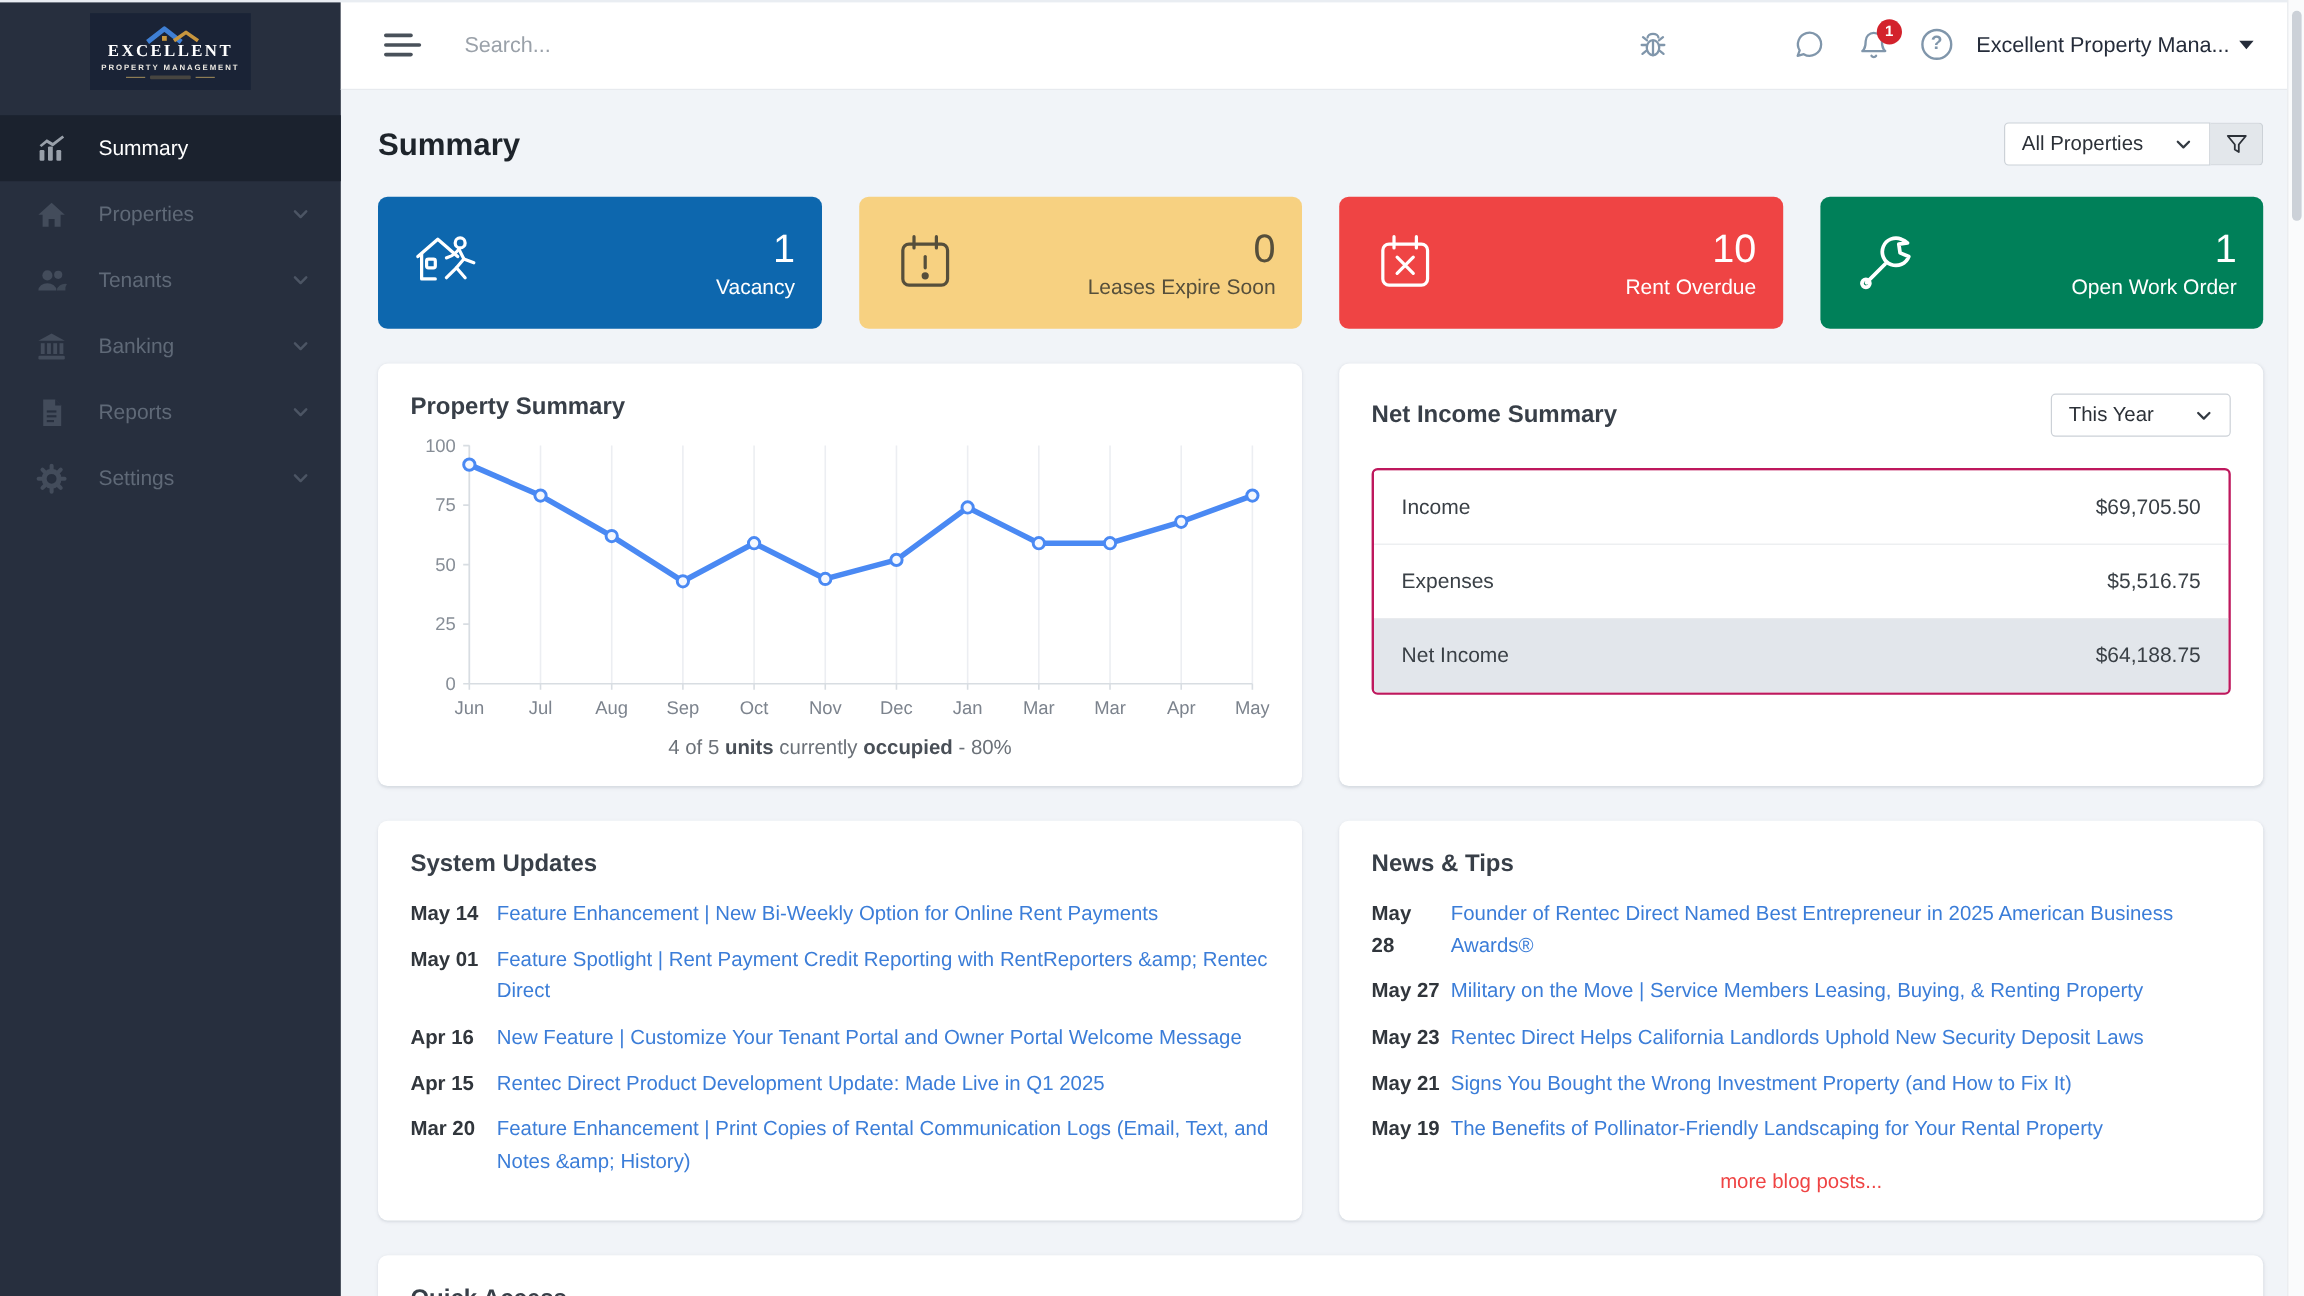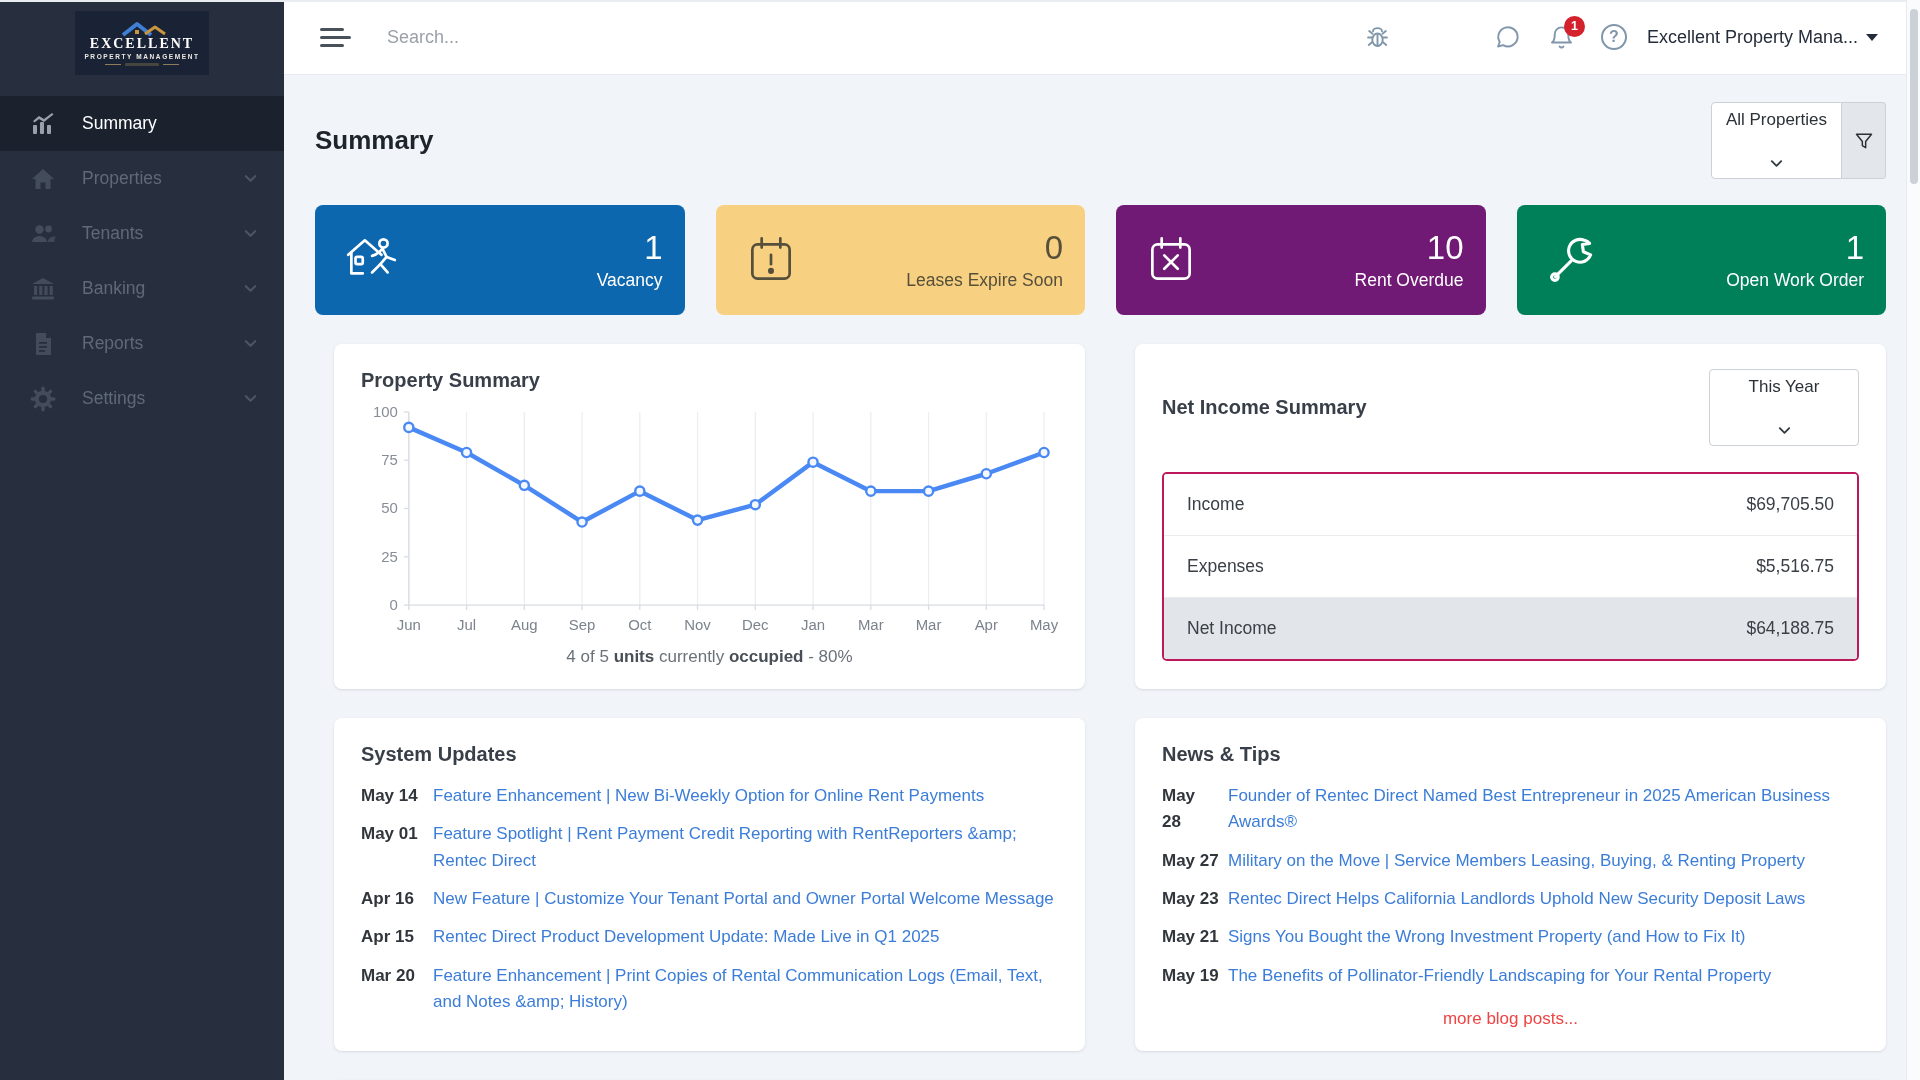--- a/index.html
+++ b/index.html
@@ -51,33 +51,33 @@
   .help-circle::before{content:"?";}
   .account{display:flex;align-items:center;gap:8px;cursor:pointer;margin-left:4px;}
   .account-label{font-size:18px;color:#252c3a;}
   .caret-down{width:0;height:0;border-left:6px solid transparent;border-right:6px solid transparent;border-top:7px solid #252c3a;}
 
   
   .content{flex:1;padding:21px 34px 0 31px;overflow:hidden;}
   .page-head{display:flex;align-items:center;justify-content:space-between;margin:6px 0 26px;}
   .page-title{font-size:26px;font-weight:700;color:#1e242b;margin:0;}
   .head-controls{display:flex;align-items:stretch;}
-  .select-box{background:#fff;border:1px solid #ccd1d7;border-radius:4px 0 0 4px;padding:7px 14px;font-size:17px;color:#2c3138;display:flex;align-items:center;gap:26px;cursor:pointer;flex-direction:column;}
+  .select-box{background:#fff;border:1px solid #ccd1d7;border-radius:4px 0 0 4px;padding:7px 14px;font-size:17px;color:#2c3138;display:flex;align-items:center;gap:26px;cursor:pointer;}
   .chev-icon{width:15px;height:15px;color:#333a42;}
   .filter-btn{background:#e3e7eb;border:1px solid #ccd1d7;border-left:none;border-radius:0 4px 4px 0;width:44px;display:flex;align-items:center;justify-content:center;cursor:pointer;color:#2c3138;}
 
   .stat-cards{display:grid;grid-template-columns:repeat(4,1fr);gap:31px;margin-bottom:29px;}
   .stat-card{height:110px;border-radius:8px;padding:16px 22px 16px 26px;display:flex;align-items:center;justify-content:space-between;color:#fff;cursor:pointer;}
   .sc-icon{width:58px;height:58px;}
   .sc-right{text-align:right;}
   .sc-value{font-size:33px;font-weight:500;line-height:1.15;}
   .sc-label{font-size:17.5px;margin-top:3px;}
 
   .grid-2{display:grid;grid-template-columns:1fr 1fr;gap:31px;margin-bottom:29px;align-items:stretch;}
-  .panel{background:#fff;border-radius:8px;box-shadow:0 1px 2px rgba(20,30,50,.07),0 1px 4px rgba(20,30,50,.05);padding:25px 27px 22px;margin-left:19px;}
+  .panel{background:#fff;border-radius:8px;box-shadow:0 1px 2px rgba(20,30,50,.07),0 1px 4px rgba(20,30,50,.05);padding:25px 27px 22px;}
   .panel-title{font-size:20px;font-weight:700;color:#383f48;margin:0;}
   .panel-head{display:flex;align-items:center;justify-content:space-between;}
   .panel-head .select-box{border-radius:4px;min-width:150px;justify-content:space-between;}
 
   
   .chart-wrap{margin-top:6px;}
   .chart-wrap svg{display:block;width:100%;height:auto;}
   .chart-caption{text-align:center;font-size:17px;color:#6b7178;margin-top:2px;}
   .chart-caption b{color:#494f57;}
 
@@ -282,21 +282,21 @@
               <rect x="10" y="13" width="36" height="33" rx="5"></rect>
               <path d="M19 7 V16 M37 7 V16"></path>
               <path d="M28 23 V32"></path>
               <circle cx="28" cy="38.5" r="1.6" fill="currentColor"></circle>
             </svg></span>
           <div class="sc-right">
             <div class="sc-value">0</div>
             <div class="sc-label">Leases Expire Soon</div>
           </div>
         </div>
-        <div class="stat-card" style="background: #701a75; color: rgb(255, 255, 255);">
+        <div class="stat-card" style="background: #ef4444; color: rgb(255, 255, 255);">
           <span class="sc-icon"><svg viewBox="0 0 56 56" fill="none" stroke="currentColor" stroke-width="2.6" stroke-linecap="round" stroke-linejoin="round">
               <rect x="10" y="13" width="36" height="33" rx="5"></rect>
               <path d="M19 7 V16 M37 7 V16"></path>
               <path d="M21.5 23.5 L34.5 36.5 M34.5 23.5 L21.5 36.5"></path>
             </svg></span>
           <div class="sc-right">
             <div class="sc-value">10</div>
             <div class="sc-label">Rent Overdue</div>
           </div>
         </div>

